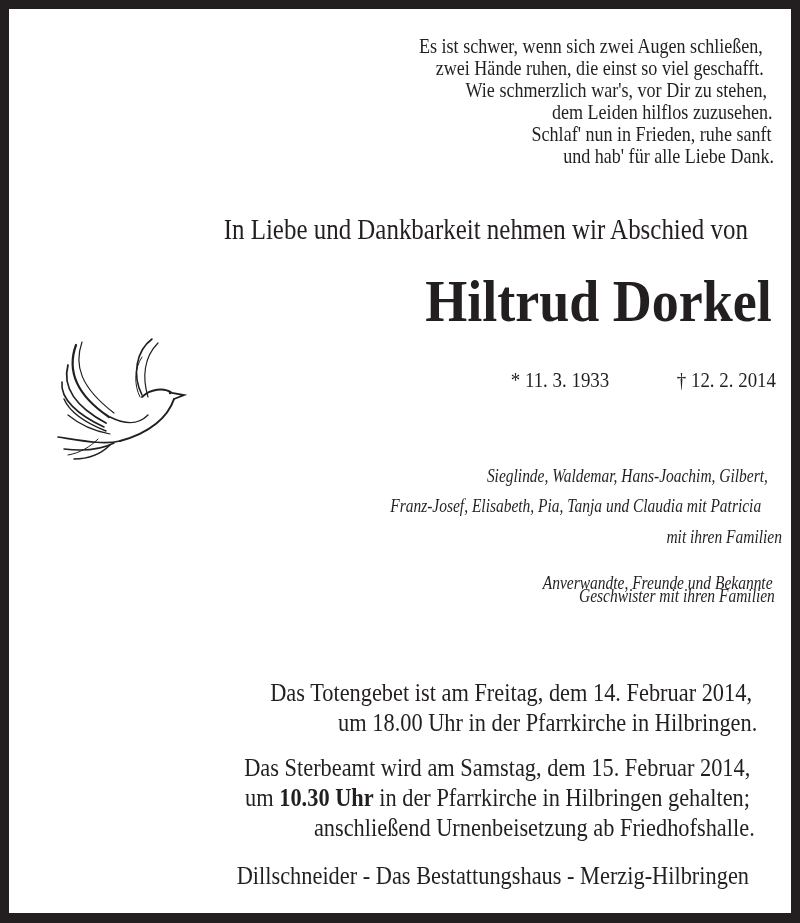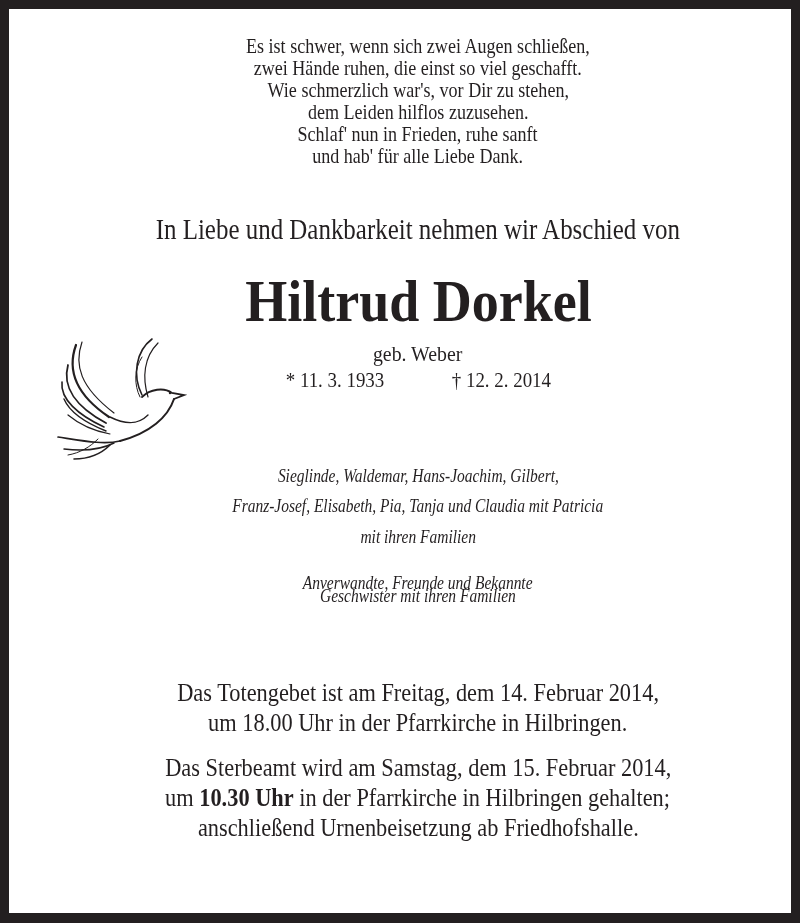--- a/index.html
+++ b/index.html
@@ -13,21 +13,21 @@
     }
     .card {
       position: absolute;
       left: 9px; top: 9px;
       width: 782px; height: 904px;
       background: #ffffff;
     }
     .line {
       position: absolute;
       left: 0; right: 0;
-      text-align: center;
+      text-align: right;
       white-space: nowrap;
       margin-left: 36px;
     }
     .line > span.sx {
       display: inline-block;
       transform-origin: center center;
     }
     
     .poem { font-size: 21px; line-height: 22px; }
     .poem .sx { transform: scaleX(0.86); }
@@ -91,21 +91,20 @@
     <circle cx="116" cy="56" r="1.2" fill="#231f20" stroke="none"></circle>
     <path d="M120 62 C 114 80, 96 96, 66 104" stroke-width="2"></path>
     <path d="M56 80 C 72 88, 84 88, 94 78" stroke-width="1.4"></path>
 
     <path d="M66 104 C 50 108, 30 104, 4 100" stroke-width="1.6"></path>
     <path d="M60 106 C 44 114, 26 114, 10 112" stroke-width="1.4"></path>
     <path d="M56 108 C 46 118, 34 122, 20 122" stroke-width="1.6"></path>
     <path d="M44 102 C 36 110, 26 116, 14 118" stroke-width="1.0"></path>
   </svg>
 
-  <div class="line mid" style="top:333px"><span class="sx">geb. Weber</span></div>
   <div class="line dates" style="top:358px"><span class="sx"><span>*</span> <span>11. 3. 1933</span><span class="gap"></span><span>†</span> <span>12. 2. 2014</span></span></div>
 
 
   <div>
     <div class="line mourners" style="top:452px"><span class="sx">Sieglinde, Waldemar, Hans-Joachim, Gilbert,</span></div>
     <div class="line mourners" style="top:482px"><span class="sx">Franz-Josef, Elisabeth, Pia, Tanja und Claudia mit Patricia</span></div>
     <div class="line mourners" style="top:513px"><span class="sx">mit ihren Familien</span></div>
     <div class="line mourners" style="top:572px"><span class="sx">Geschwister mit ihren Familien</span></div>
     <div class="line mourners" style="top:559px"><span class="sx">Anverwandte, Freunde und Bekannte</span></div>
   </div>
@@ -115,14 +114,15 @@
     <div class="line body-text" style="top:669px"><span class="sx">Das Totengebet ist am Freitag, dem 14. Februar 2014,</span></div>
     <div class="line body-text" style="top:699px"><span class="sx">um 18.00 Uhr in der Pfarrkirche in Hilbringen.</span></div>
   </div>
 
   <div>
     <div class="line body-text" style="top:744px"><span class="sx">Das Sterbeamt wird am Samstag, dem 15. Februar 2014,</span></div>
     <div class="line body-text" style="top:774px"><span class="sx"><span>um </span><b>10.30 Uhr</b><span> in der Pfarrkirche in Hilbringen gehalten;</span></span></div>
     <div class="line body-text" style="top:804px"><span class="sx">anschließend Urnenbeisetzung ab Friedhofshalle.</span></div>
   </div>
 
+  <div class="line body-text" style="top:852px"><span class="sx">Dillschneider - Das Bestattungshaus - Merzig-Hilbringen</span></div>
 
 </div>
 
 </body></html>

